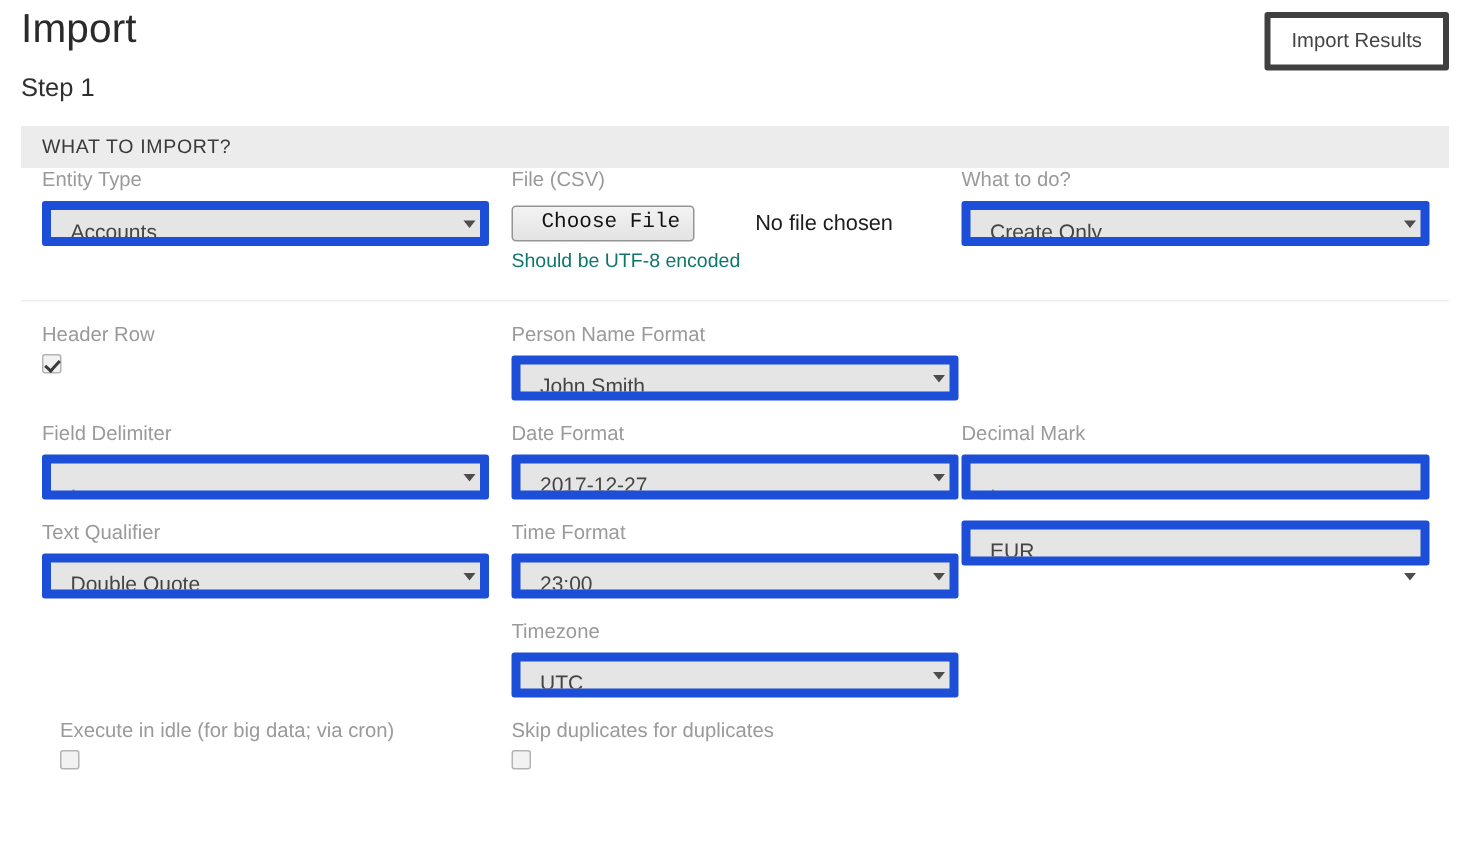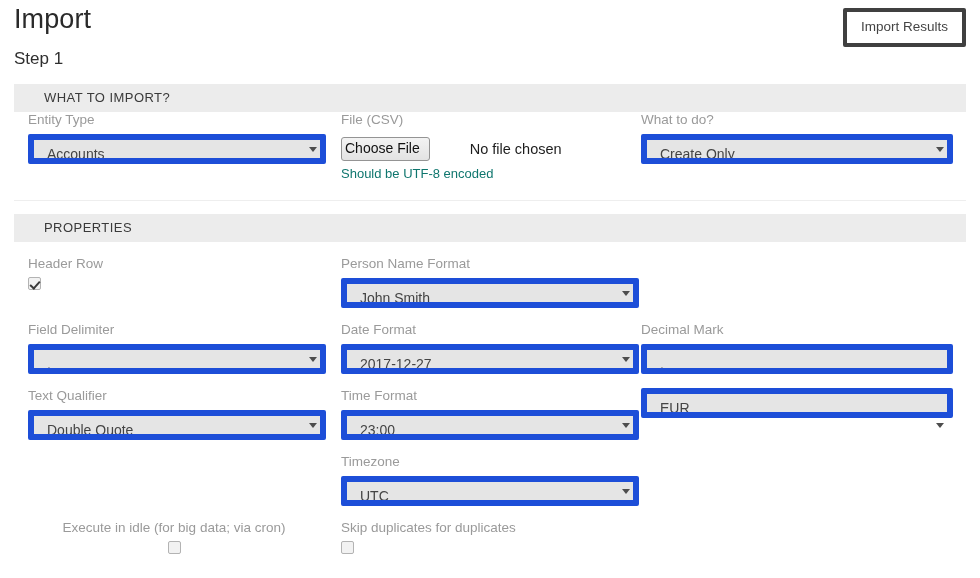--- a/index.html
+++ b/index.html
@@ -66,21 +66,21 @@
     position: absolute;
     left: 0;
     top: 84px;
     width: 980px;
   }
   .section-bar {
     margin: 0 14px;
     background: #ececec;
     height: 28px;
     line-height: 28px;
-    padding: 0 0 0 30px;
+    padding: 0 0 0 14px;
     font-size: 13px;
     letter-spacing: 0.45px;
     color: #3a3a3a;
     font-weight: 400;
   }
   .section-divider {
     margin: 0 14px;
     border-top: 1px solid #eeeeee;
     height: 0;
   }
@@ -152,25 +152,25 @@
     display: flex;
     align-items: center;
     font-size: 14.5px;
     color: #2b2b2b;
   }
   .file-button {
     display: inline-block;
     border: 1px solid #949494;
     background: linear-gradient(#f3f3f3, #e3e3e3);
     border-radius: 3px;
-    padding: 2px 9px 3px 3px;
+    padding: 2px 9px 3px 19px;
     font-size: 14px;
     line-height: 17px;
     color: #111111;
-    font-family: Liberation Sans, sans-serif;
+    font-family: Liberation Mono, monospace;
     cursor: pointer;
   }
   .file-status {
     margin-left: 9px;
     font-size: 14.5px;
     color: #1d1d1d;
     padding-left: 31px;
   }
   .help-text {
     display: block;
@@ -244,21 +244,20 @@
         <label class="field-label">What to do?</label>
         <div class="control">Create Only</div>
         <span class="caret" style="top:37px;"></span>
       </div>
 
     </div>
   </div>
 
   <div class="section-divider"></div>
 
-  <div class="section-bar" style="margin-top:13px;">PROPERTIES</div>
 
   <div class="section-body" style="padding-top:14px;">
 
     <div class="row">
       <div class="cell col-1 checkbox-field" style="left:14px;">
         <label class="field-label">Header Row</label>
         <span class="checkbox-box checked"></span>
       </div>
       <div class="cell col-2">
         <label class="field-label">Person Name Format</label>
@@ -303,21 +302,21 @@
 
     <div class="row">
       <div class="cell col-2">
         <label class="field-label">Timezone</label>
         <div class="control">UTC</div>
         <span class="caret" style="top:37px;"></span>
       </div>
     </div>
 
     <div class="row row-checkboxes">
-      <div class="cell col-1 checkbox-field" style="left:4px; width:312px;text-align:center;">
+      <div class="cell col-1 checkbox-field" style="left:26px; width:312px;">
         <label class="field-label">Execute in idle (for big data; via cron)</label>
         <span class="checkbox-box"></span>
       </div>
       <div class="cell col-2 checkbox-field">
         <label class="field-label">Skip duplicates for duplicates</label>
         <span class="checkbox-box"></span>
       </div>
     </div>
 
   </div>

